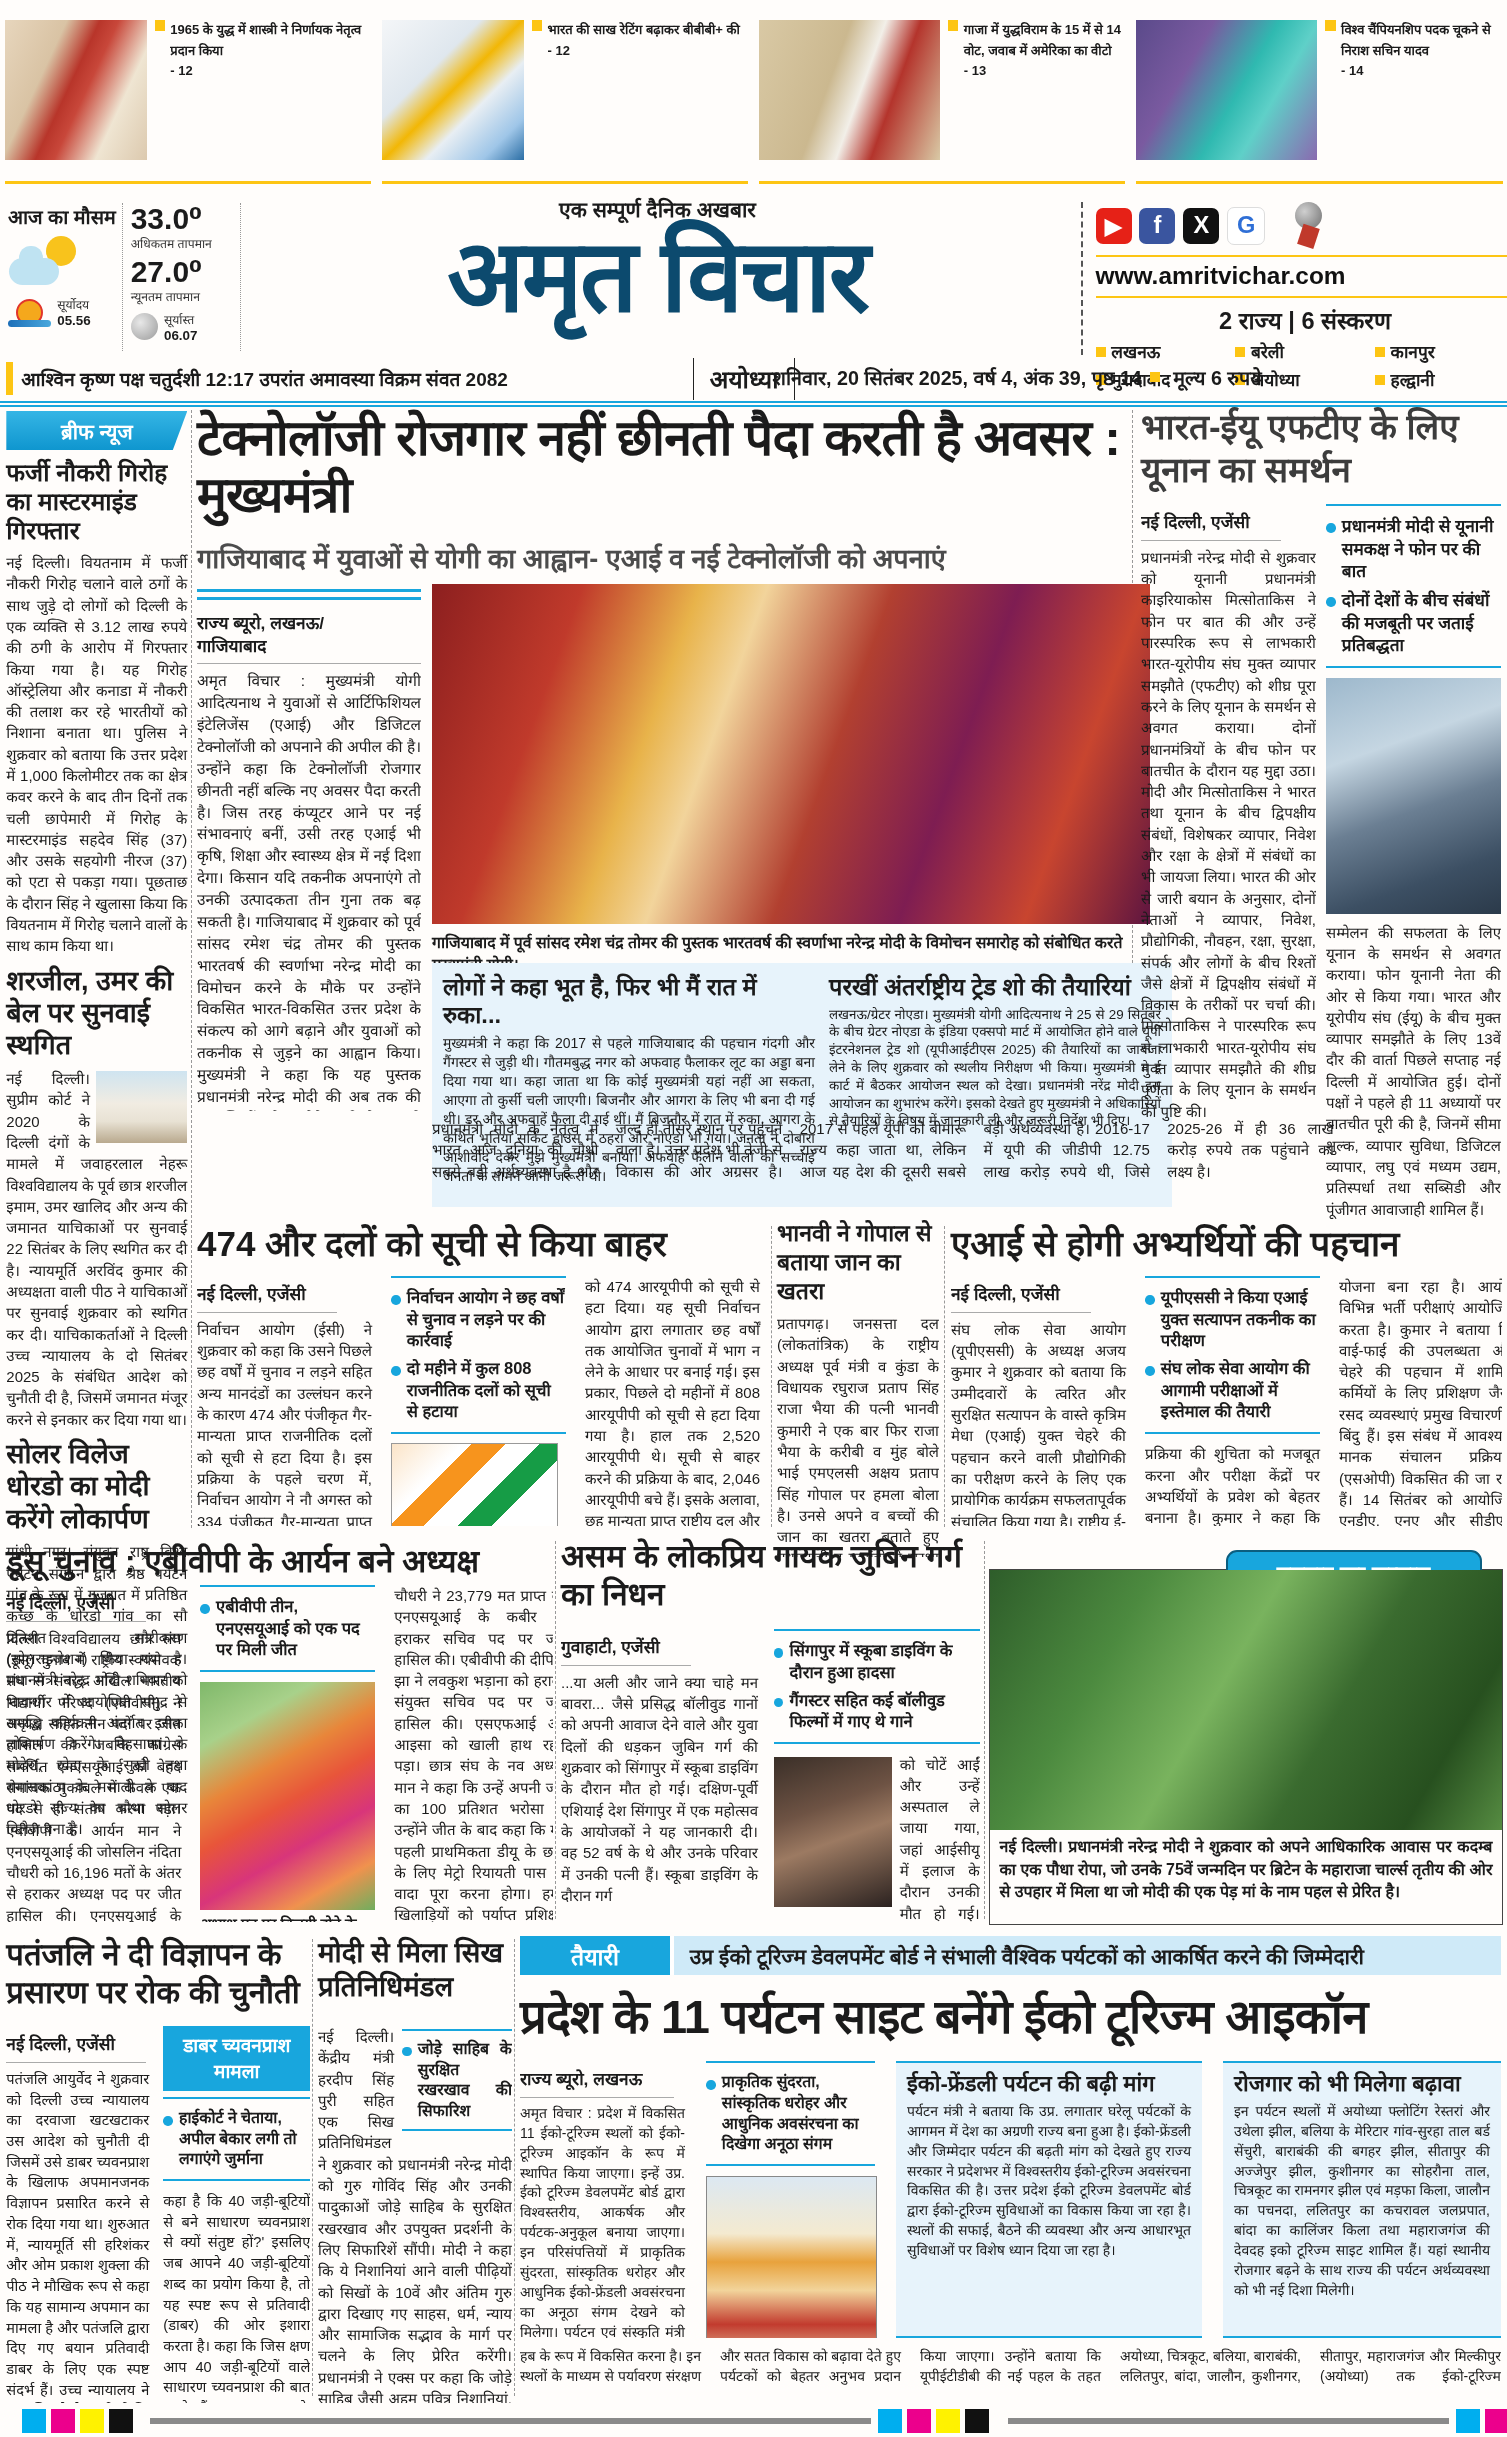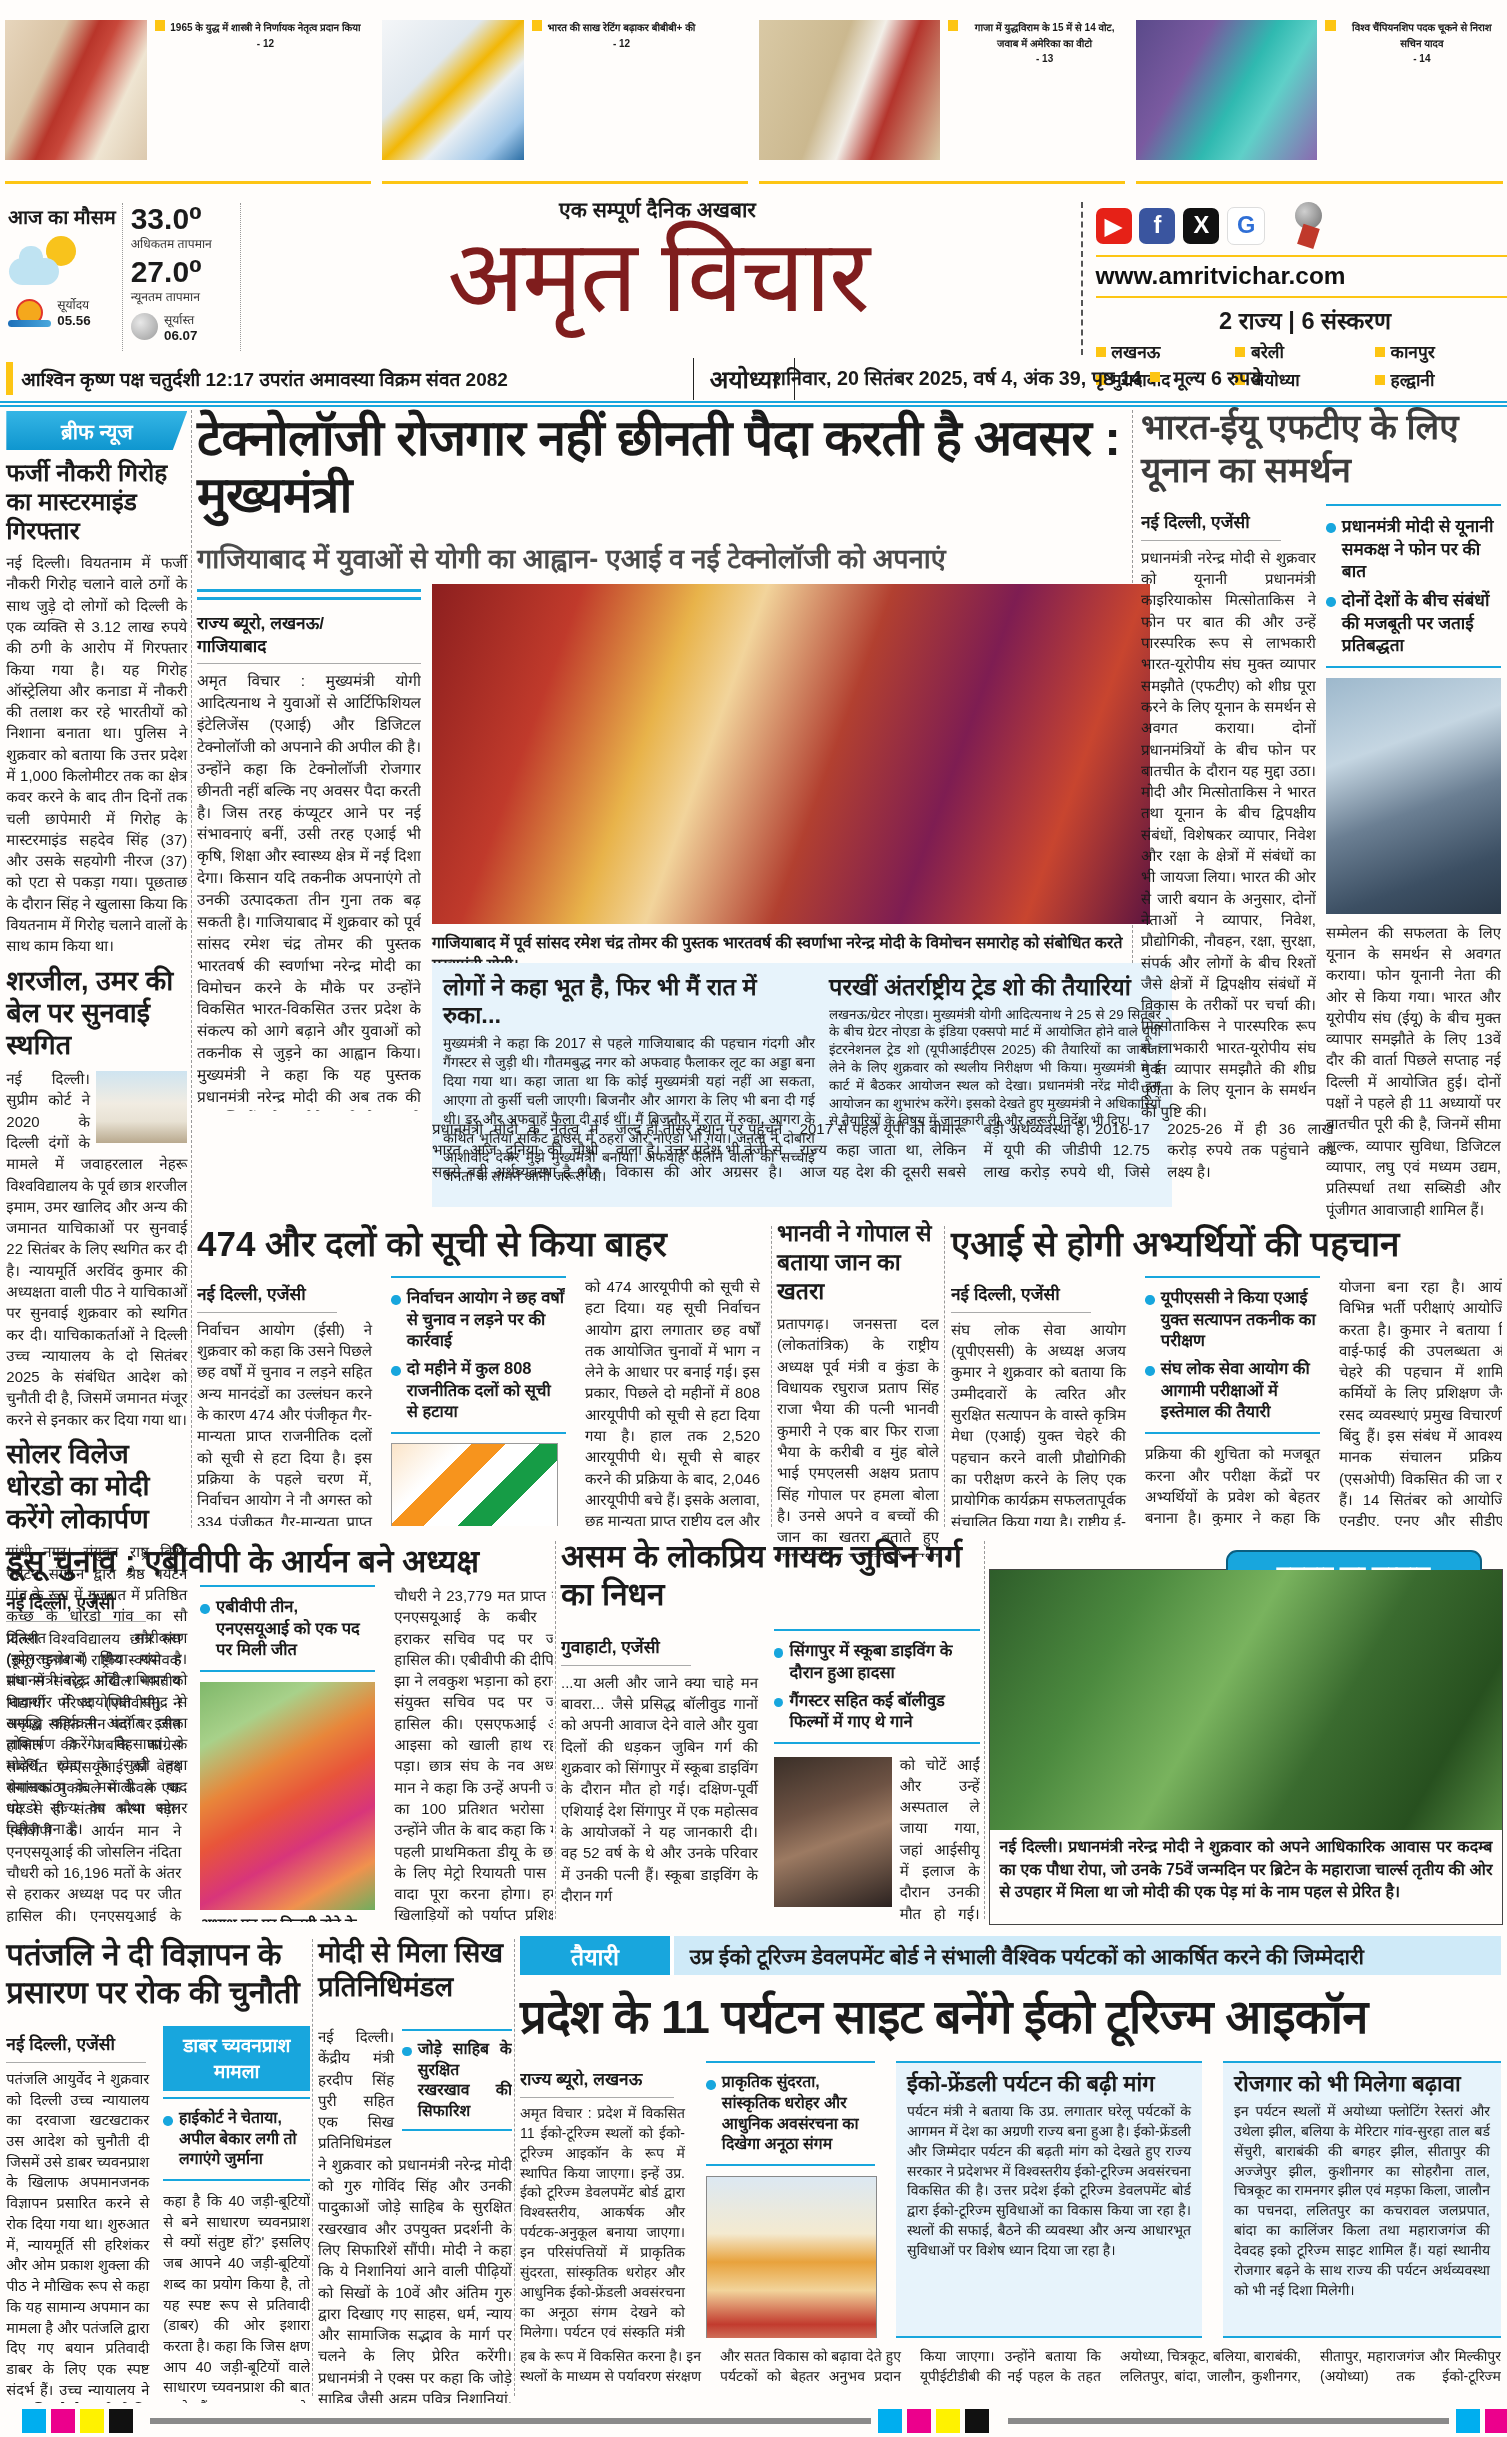--- a/index.html
+++ b/index.html
@@ -7,21 +7,21 @@
         font-family:"Liberation Sans","DejaVu Sans",sans-serif;color:#1b1b1b;overflow:hidden;}
   .abs{position:absolute;}
   .jt{text-align:justify;}
   .b{font-size:15px;line-height:1.42;}
   .ph{background:#d8d8d8;position:relative;overflow:hidden;}
   .ysq{display:inline-block;width:10.2px;height:10.2px;background:#fdc513;margin-right:5.5px;flex:none;}
   
   .teasers{top:4.7px;left:4.7px;width:1498px;height:192px;display:flex;gap:11px;}
   .teaser{flex:1;display:flex;gap:7.9px;padding-top:15.8px;border-bottom:3.9px solid #fdc513;height:161px;}
   .t-img{width:142px;height:140px;flex:none;}
-  .t-txt{font-size:10px;font-weight:bold;line-height:1.55;display:flex;align-items:flex-start;text-align:center;}
+  .t-txt{font-size:13px;font-weight:bold;line-height:1.55;display:flex;align-items:flex-start;}
   .t-page{font-weight:bold;}
   .ph-veterans{background:linear-gradient(115deg,#e7d6bd 0%,#d9c3a4 30%,#b8352a 46%,#c8473a 55%,#efe5d2 75%,#dcc9ae 100%);}
   .ph-rating{background:linear-gradient(135deg,#f4f6f8 0%,#dfe7ee 35%,#f2b705 50%,#e8eef3 65%,#9fc6e8 85%,#2b6ea5 100%);}
   .ph-protest{background:linear-gradient(110deg,#d9c9a5 0%,#cbb88f 40%,#f2efe8 55%,#b4342c 70%,#d9c9a5 100%);}
   .ph-athlete{background:linear-gradient(120deg,#5a4a8a 0%,#7a5aa0 30%,#2fb9b0 55%,#5fd0c8 70%,#8a6ab0 100%);}
   
   .weather{left:7.9px;top:203px;width:233px;height:148px;display:flex;}
   .w-c1{width:112px;border-right:1.6px dotted #999;padding-right:4.7px;}
   .w-c2{width:112px;border-right:1.6px dotted #999;padding-left:7.9px;}
   .w-title{font-size:19.7px;font-weight:bold;}
@@ -31,21 +31,21 @@
   .cloudwrap{position:relative;width:71px;height:49px;margin:6.3px 0 1.6px 1.6px;}
   .sun{position:absolute;right:4.7px;top:0;width:30px;height:30px;border-radius:50%;background:#f8c31c;}
   .cloud{position:absolute;left:0;bottom:0;width:50px;height:27px;background:#bfe3f2;border-radius:15.8px;}
   .cloud:before{content:"";position:absolute;left:9.5px;top:-12.6px;width:23.6px;height:23.6px;border-radius:50%;background:#bfe3f2;}
   .sunrise{position:relative;width:43px;height:27px;}
   .sr-sun{position:absolute;left:7.9px;top:0;width:23.6px;height:23.6px;border-radius:50%;background:#f5a81c;border:2.4px solid #e2352b;}
   .sr-wave{position:absolute;left:0;bottom:-1.6px;width:43px;height:7.9px;background:linear-gradient(90deg,#1d6fb8,#49a8dd);border-radius:4.7px;}
   .moon{width:27px;height:27px;border-radius:50%;background:radial-gradient(circle at 35% 35%,#e8e8e8,#9a9a9a);}
   .logo-area{left:252px;top:195px;width:811px;text-align:center;}
   .tagline{font-size:21px;font-weight:bold;}
-  .logo{font-size:101px;font-weight:400;letter-spacing:-2.4px;line-height:1.05;color:#7f1d1d;}
+  .logo{font-size:101px;font-weight:700;letter-spacing:-2.4px;line-height:1.05;color:#0c4a6e;}
   .mast-right{left:1081px;top:202px;width:419px;height:153px;border-left:2.4px dashed #555;padding-left:12.6px;}
   .socialrow{display:flex;gap:7.9px;align-items:center;}
   .sic{width:36px;height:36px;border-radius:7px;color:#fff;font-size:23.6px;font-weight:bold;
        display:flex;align-items:center;justify-content:center;}
   .sic-yt{background:#e62117;}
   .sic-fb{background:#3a559f;}
   .sic-x{background:#111;}
   .sic-g{background:#fff;border:1.6px solid #ddd;color:#2f6fd6;}
   .mic{width:50px;height:47px;position:relative;margin-left:11px;}
   .mic-head{position:absolute;left:11px;top:0;width:27px;height:27px;border-radius:50%;background:radial-gradient(circle at 35% 35%,#cfcfcf,#6e6e6e);}

